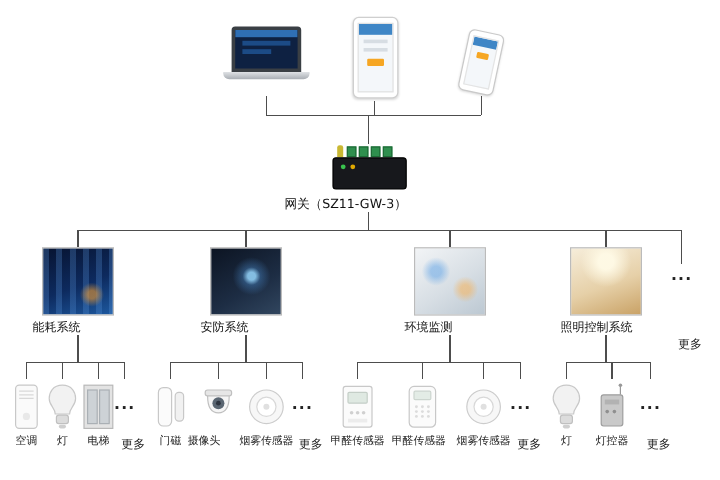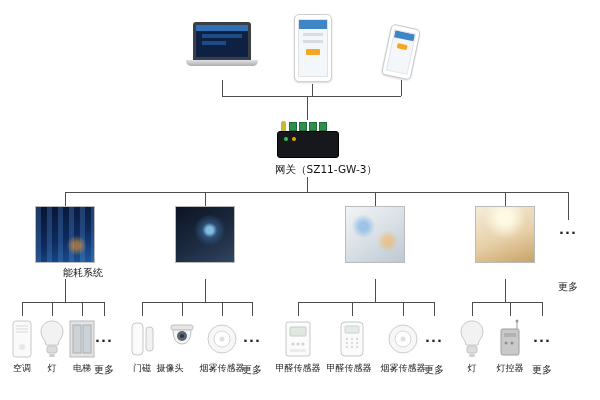--- a/index.html
+++ b/index.html
@@ -27,45 +27,45 @@
   .ph-btn{width:10px;height:5px;margin:5px auto 0 auto;background:#f6a623;border-radius:1px;}
 
   
   .gateway{position:absolute;left:277px;top:120px;width:62px;height:40px;}
   .gw-top{display:flex;align-items:flex-end;height:11px;padding-left:4px;}
   .gw-ant{width:5px;height:10px;background:#c9b833;border-radius:2px 2px 0 0;margin-right:3px;}
   .gw-term{width:8px;height:9px;background:#2f8f4e;border:1px solid #1e6b37;box-sizing:border-box;margin-right:2px;}
   .gw-body{width:62px;height:27px;background:#17181c;border-radius:3px;border:1px solid #000;box-sizing:border-box;position:relative;}
   .gw-led{position:absolute;left:6px;top:5px;width:4px;height:4px;border-radius:50%;background:#39c24d;}
   .gw-led2{left:14px;background:#e0a800;}
-  .gateway-label{position:absolute;left:237px;top:163px;width:140px;text-align:right;font-size:10.5px;color:#111;}
+  .gateway-label{position:absolute;left:237px;top:163px;width:140px;text-align:left;font-size:10.5px;color:#111;}
 
   
   .sys-img{position:absolute;top:206px;width:60px;height:57px;border:1px solid #bbb;box-sizing:border-box;}
   .img-energy{background:
       radial-gradient(circle at 70% 70%, rgba(255,160,40,.55) 0 6%, transparent 18%),
       repeating-linear-gradient(90deg, rgba(90,150,220,.28) 0 5px, transparent 5px 11px),
       linear-gradient(160deg,#071330 0%,#0d2a5e 55%,#1d59a0 100%);}
   .img-security{background:
       radial-gradient(circle at 58% 42%, rgba(150,215,255,.85) 0 7%, rgba(80,150,220,.35) 16%, transparent 34%),
       linear-gradient(150deg,#0c1422 0%,#1d2d44 60%,#31465f 100%);}
   .img-environment{background:
       radial-gradient(circle at 30% 35%, rgba(90,160,230,.5) 0 8%, transparent 22%),
       radial-gradient(circle at 72% 62%, rgba(255,170,60,.45) 0 7%, transparent 20%),
       linear-gradient(145deg,#f2f4f6 0%,#d7dee4 55%,#bcc8d2 100%);}
   .img-lighting{background:
       radial-gradient(circle at 50% 20%, rgba(255,250,230,.95) 0 12%, transparent 40%),
       linear-gradient(160deg,#f6edda 0%,#e6d0a8 55%,#c9a266 100%);}
-  .sys-label{position:absolute;top:266px;width:76px;text-align:right;font-size:10px;color:#111;}
+  .sys-label{position:absolute;top:266px;width:76px;text-align:left;font-size:10px;color:#111;}
 
   
   .dev-icon{position:absolute;top:316px;width:34px;height:46px;display:flex;align-items:center;justify-content:center;}
   .dev-label{position:absolute;top:363px;width:56px;text-align:center;font-size:9px;color:#222;line-height:1.15;}
   .ellipsis{position:absolute;width:30px;text-align:center;font-weight:bold;font-size:13px;color:#222;letter-spacing:1px;}
-  .more{position:absolute;width:34px;text-align:center;font-size:10px;color:#222;}
+  .more{position:absolute;width:34px;text-align:right;font-size:10px;color:#222;}
 </style>
 </head>
 <body>
 
 <div class="canvas">
 
   <svg class="connectors" width="600" height="400" shape-rendering="crispEdges">
     <path d="M222 80 V96 M312 84 V96 M401 80 V96 M222 96 H401 M307 96 V120
              M307 177 V192 M65 192 H568
              M65 192 V206 M205 192 V206 M375 192 V206 M505 192 V206 M568 192 V220
@@ -112,24 +112,27 @@
       <span class="gw-led"></span>
       <span class="gw-led gw-led2"></span>
     </div>
   </div>
   <div class="gateway-label">网关（SZ11-GW-3）</div>
 
   <div class="sys-img img-energy" style="left:35px"></div>
   <div class="sys-label" style="left:27px">能耗系统</div>
 
   <div class="sys-img img-security" style="left:175px"></div>
+  <div class="sys-label" style="left:167px">安防系统</div>
 
   <div class="sys-img img-environment" style="left:345px"></div>
+  <div class="sys-label" style="left:337px">环境监测</div>
 
   <div class="sys-img img-lighting" style="left:475px"></div>
+  <div class="sys-label" style="left:467px">照明控制系统</div>
 
   <div class="ellipsis" style="left:553px;top:222px">...</div>
   <div class="more" style="left:551px;top:280px">更多</div>
 
   <div class="dev-icon" style="left:5px">
     <svg width="34" height="44" viewBox="0 0 34 44">
       <rect x="8" y="4" width="18" height="36" rx="3" fill="#fafafa" stroke="#c8c8c8"></rect>
       <line x1="11" y1="9" x2="23" y2="9" stroke="#d8d8d8"></line>
       <line x1="11" y1="12" x2="23" y2="12" stroke="#d8d8d8"></line>
       <line x1="11" y1="15" x2="23" y2="15" stroke="#d8d8d8"></line>

